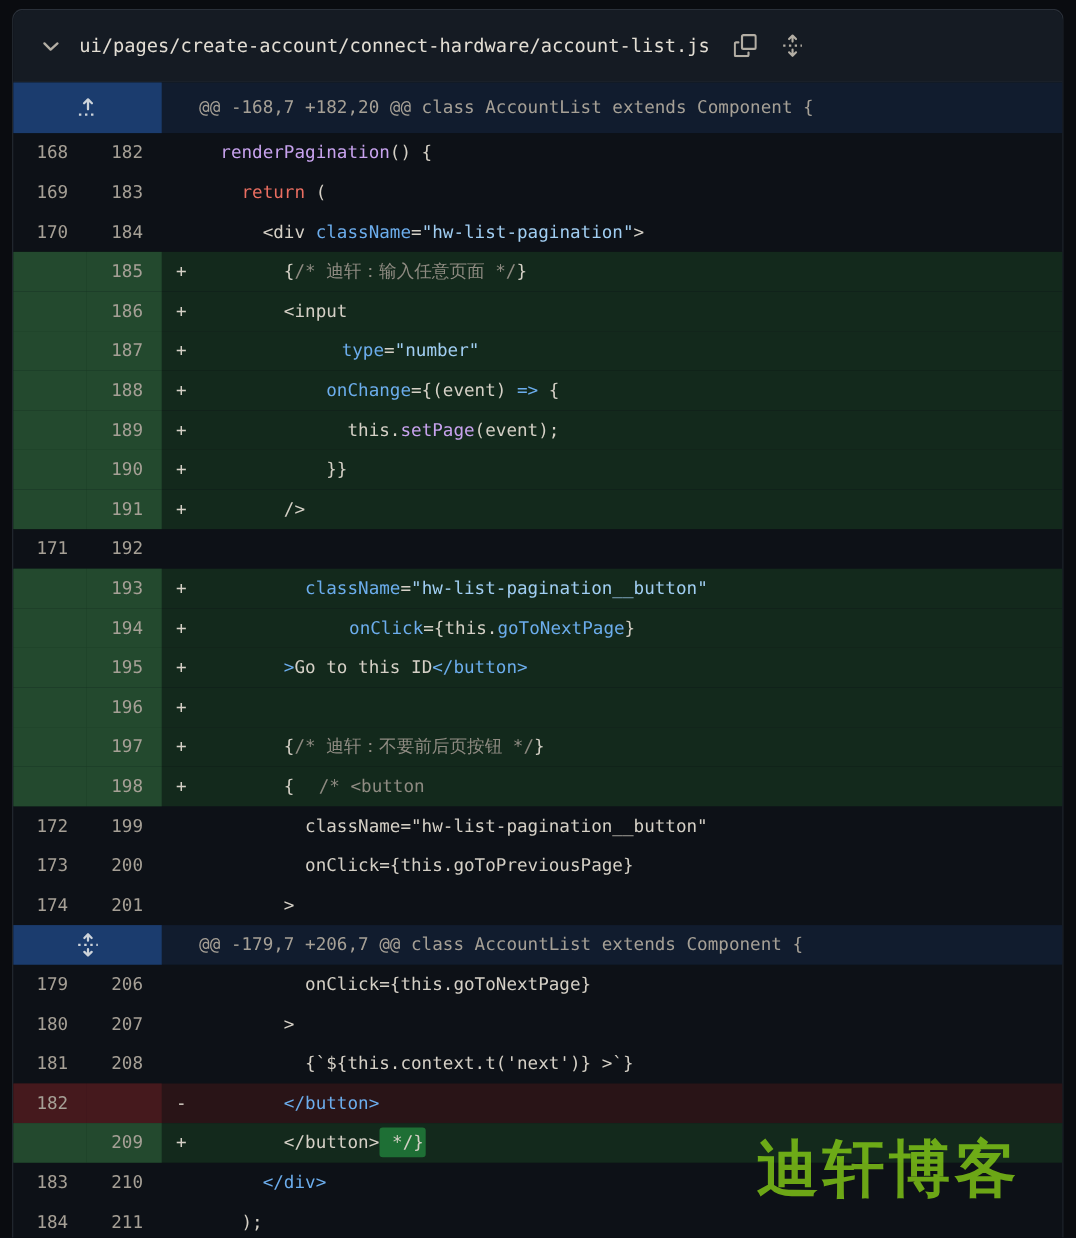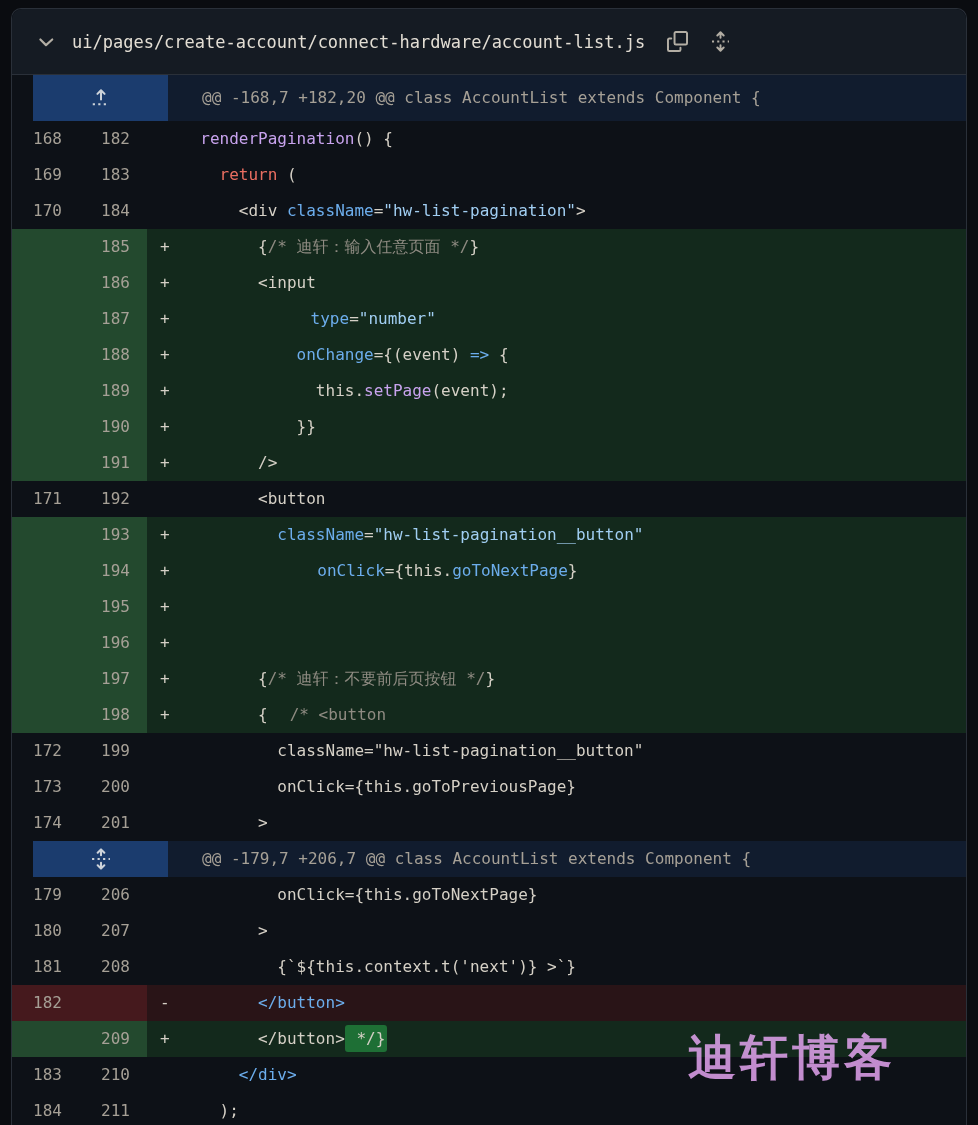--- a/index.html
+++ b/index.html
@@ -31,29 +31,29 @@
   .gutter{flex:none;width:67px;box-sizing:border-box;text-align:right;padding-right:17px;
     color:var(--line_number,#a6a096);cursor:pointer;}
   .gutter.new{width:68px;}
   .code{flex:1;display:flex;overflow:hidden;}
   .marker{flex:none;width:34px;box-sizing:border-box;padding-left:13px;color:var(--fg,#d5d0c6);}
   .codetext{white-space:pre;}
   .row.add{background:var(--add_row_bg,#13291c);}
   .row.add .gutter{background:var(--add_gutter_bg,#23492e);}
   .row.del{background:var(--del_row_bg,#291417);}
   .row.del .gutter{background:var(--del_gutter_bg,#45191d);}
-  .row.hunk{background:var(--hunk_row_bg,#111c2e);margin-left:21px;}
+  .row.hunk{background:var(--hunk_row_bg,#111c2e);}
   .hunk-gutter{flex:none;width:135px;background:var(--hunk_gutter_bg,#1b3c6e);
     display:flex;align-items:center;justify-content:center;color:#cdd3da;cursor:pointer;}
   .hunk-text{white-space:pre;padding-left:34px;color:var(--hunk_text,#a6a096);font-size:16px;}
   .hl{background:var(--word_highlight_bg,#1e6f35);border-radius:3px;padding:4px 2px;}
   .watermark{
     position:absolute;left:688px;top:1026px;
     font-family:"DejaVu Serif","Liberation Serif",serif;font-weight:bold;
-    font-size:48px;letter-spacing:4px;color:#f0abfc;opacity:.8;white-space:nowrap;
+    font-size:56px;letter-spacing:4px;color:#84cc16;opacity:.8;white-space:nowrap;
     pointer-events:none;
   }
 </style>
 </head>
 <body>
 
 <div class="file-card">
   <div class="file-header">
     <span class="chev">
       <svg width="20" height="20" viewBox="0 0 16 16">
@@ -167,21 +167,20 @@
         <div class="code">
           <span class="marker">+</span>
           <span class="codetext"><span class="" style="color: var(--fg);">        /&gt;</span></span>
         </div>
       </div>
       <div class="row context">
         <div class="gutter old">171</div>
         <div class="gutter new">192</div>
         <div class="code">
           <span class="marker"></span>
-          <span class="codetext"><span class="" style="color: var(--fg);">        &lt;button</span></span>
         </div>
       </div>
       <div class="row add">
         <div class="gutter old"></div>
         <div class="gutter new">193</div>
         <div class="code">
           <span class="marker">+</span>
           <span class="codetext"><span class="" style="color: var(--fg);">          </span><span class="" style="color: var(--blue);">className</span><span class="" style="color: var(--fg);">=</span><span class="" style="color: var(--lightblue);">"hw-list-pagination__button"</span></span>
         </div>
       </div>
@@ -191,20 +190,21 @@
         <div class="code">
           <span class="marker">+</span>
           <span class="codetext"><span class="" style="color: var(--fg);">          </span><span class="" style="color: var(--blue); margin-left: 40px;">onClick</span><span class="" style="color: var(--fg);">={this.</span><span class="" style="color: var(--blue);">goToNextPage</span><span class="" style="color: var(--fg);">}</span></span>
         </div>
       </div>
       <div class="row add">
         <div class="gutter old"></div>
         <div class="gutter new">195</div>
         <div class="code">
           <span class="marker">+</span>
+          <span class="codetext"><span class="" style="color: var(--fg);">        </span><span class="" style="color: var(--blue);">&gt;</span><span class="" style="color: var(--fg);">Go to this ID</span><span class="" style="color: var(--blue);">&lt;/button&gt;</span></span>
         </div>
       </div>
       <div class="row add">
         <div class="gutter old"></div>
         <div class="gutter new">196</div>
         <div class="code">
           <span class="marker">+</span>
           <span class="codetext"></span>
         </div>
       </div>

